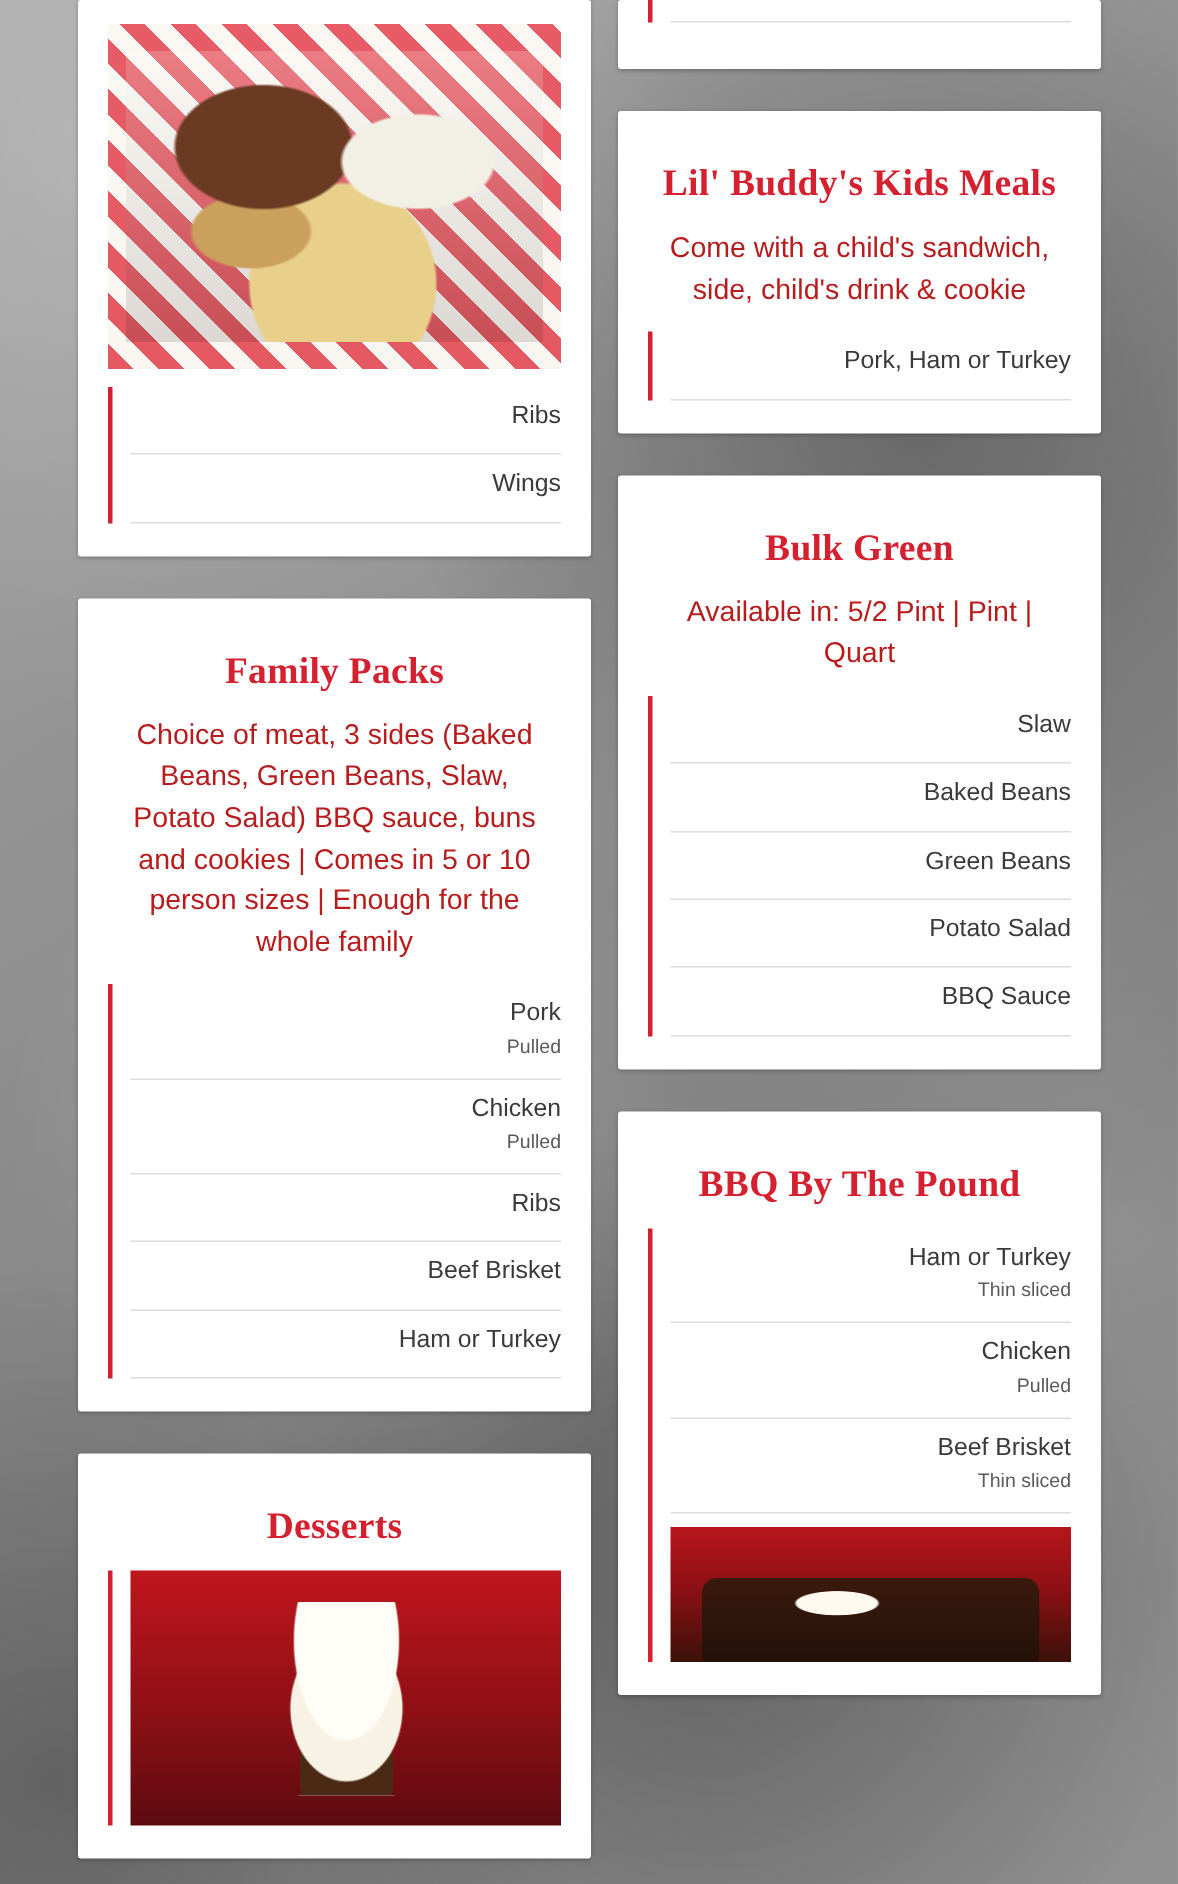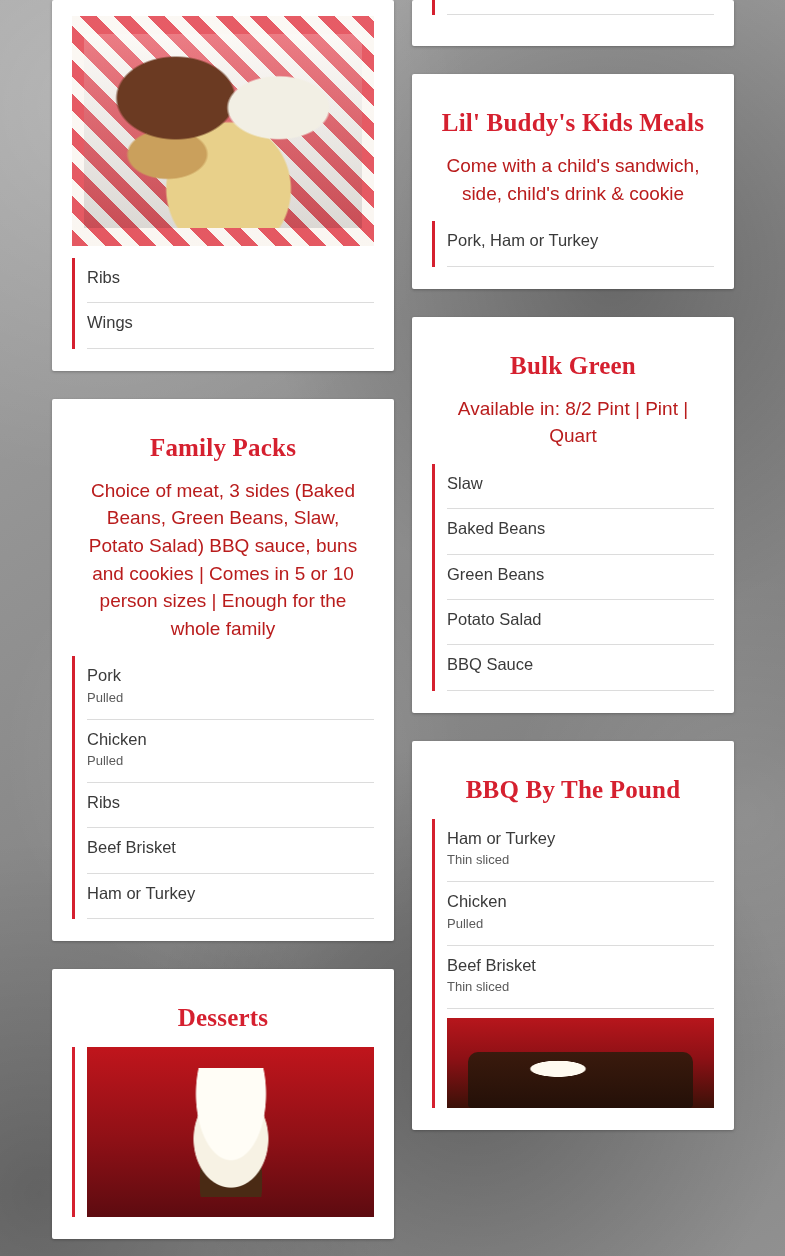--- a/index.html
+++ b/index.html
@@ -65,20 +65,21 @@
   }
 
   .items {
     border-left: 3px solid #d5202f;
     padding-left: 12px;
     margin-top: 12px;
   }
   .item {
     border-bottom: 1px solid #dcdcdc;
     padding: 9px 0 14px 0;
+    text-align: right;
   }
   .item:last-child { }
   .item-name {
     color: #3a3a3a;
     font-size: 16.5px;
     line-height: 1.3;
   }
   .item-sub {
     color: #5a5a5a;
     font-size: 13px;
@@ -205,21 +206,21 @@
       <div class="section-desc">Come with a child's sandwich, side, child's drink &amp; cookie</div>
       <div class="items">
         <div class="item">
           <div class="item-name">Pork, Ham or Turkey</div>
         </div>
       </div>
     </div>
 
     <div class="card">
       <div class="section-title">Bulk Green</div>
-      <div class="section-desc">Available in: 8/2 Pint | Pint | Quart</div>
+      <div class="section-desc">Available in: 5/2 Pint | Pint | Quart</div>
       <div class="items">
         <div class="item">
           <div class="item-name">Slaw</div>
         </div>
         <div class="item">
           <div class="item-name">Baked Beans</div>
         </div>
         <div class="item">
           <div class="item-name">Green Beans</div>
         </div>

